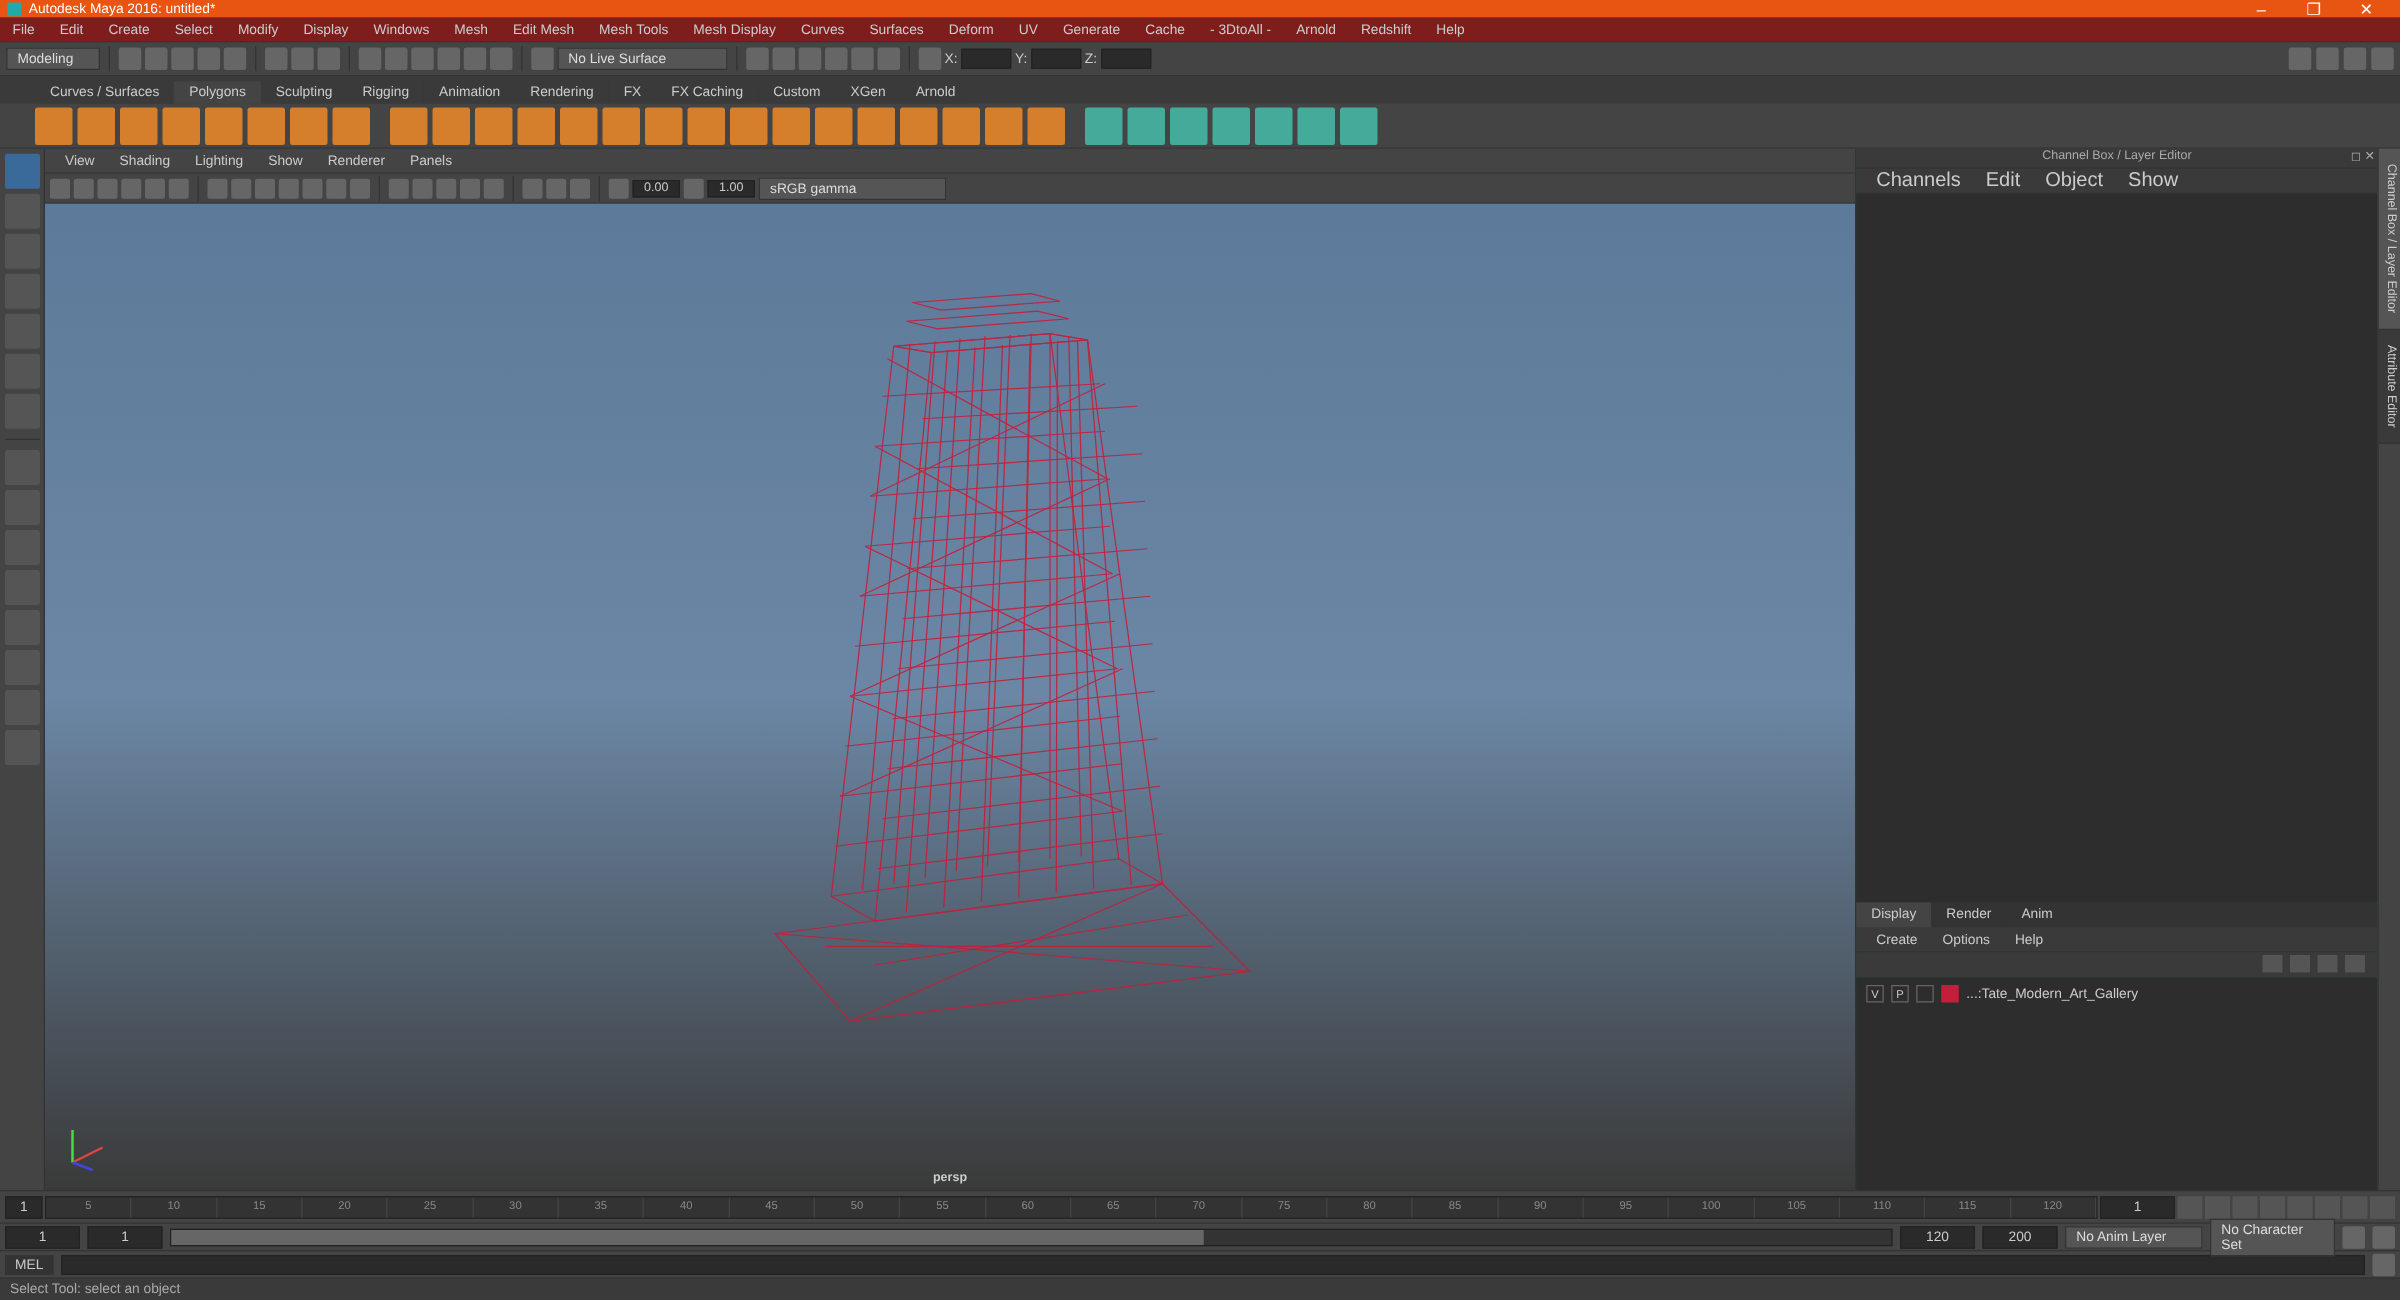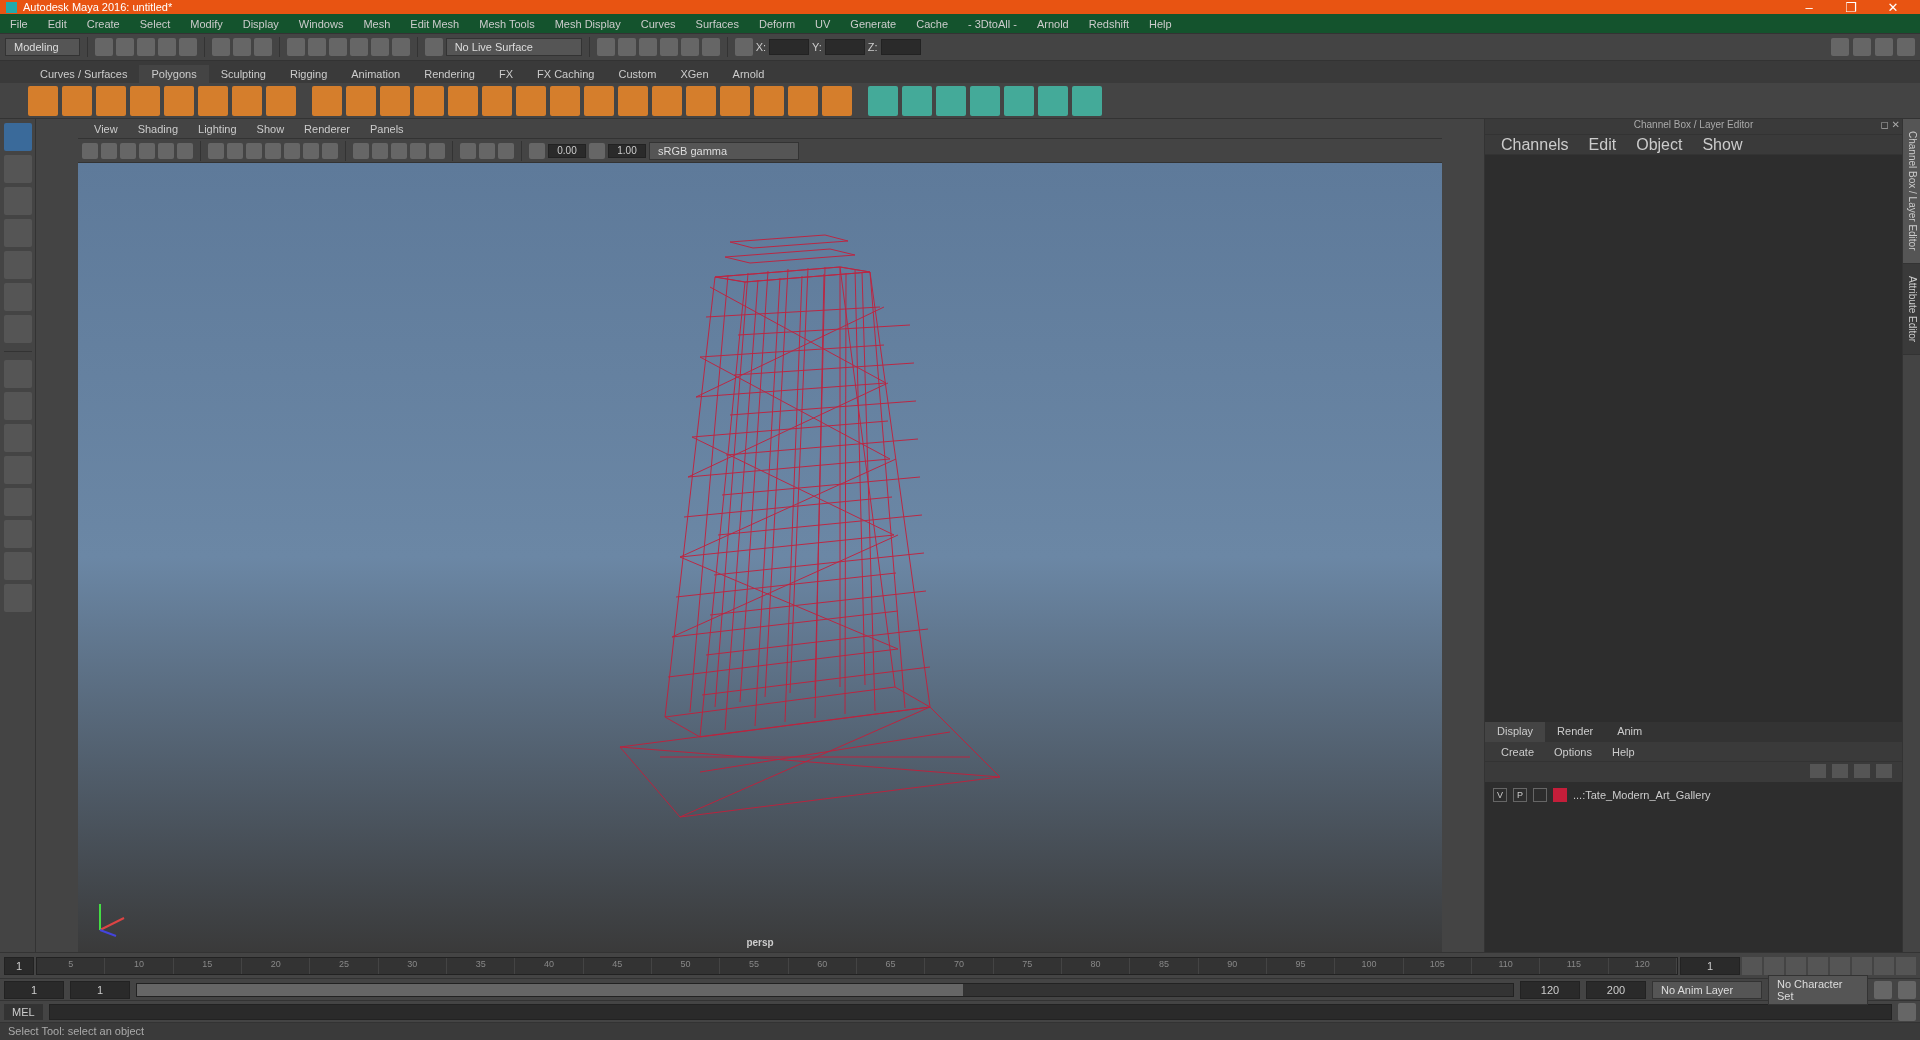--- a/index.html
+++ b/index.html
@@ -1,34 +1,34 @@
 <!DOCTYPE html>
 <html><head>
 <meta charset="utf-8">
 <style>
 * { margin: 0; padding: 0; box-sizing: border-box; font-family: Arial, sans-serif; }
 body { width: 1920px; height: 1040px; background: #444; color: #ccc; font-size: 11px; overflow: hidden; display: flex; flex-direction: column; }
 .titlebar { background: #e85412; height: 14px; display: flex; align-items: center; padding: 0 6px; color: #fff; }
 .titlebar .logo { width: 11px; height: 11px; background: #2aa; margin-right: 6px; }
 .titlebar .spacer { flex: 1; }
 .titlebar .winbtn { width: 42px; text-align: center; color: #fff; font-size: 13px; }
-.menubar { background: #14532d; height: 20px; display: flex; align-items: center; border-bottom: 1px solid #333; }
+.menubar { background: #7f1d1d; height: 20px; display: flex; align-items: center; border-bottom: 1px solid #333; }
 .menubar span { padding: 0 10px; cursor: pointer; font-size: 11px; }
 .toprow { background: #444; height: 27px; display: flex; align-items: center; border-bottom: 1px solid #333; padding: 0 5px; gap: 3px; justify-content: flex-end; }
 .dropdown { background: #555; border: 1px solid #333; padding: 2px 20px 2px 8px; font-size: 11px; color: #ddd; position: relative; }
 .sep { width: 1px; height: 20px; background: #333; margin: 0 4px; }
 .tb-icon { width: 18px; height: 18px; background: #666; border-radius: 2px; }
 .tb-field { background: #2a2a2a; border: 1px solid #222; width: 40px; height: 16px; color:#aaa; font-size:10px; padding:0 2px;}
 .shelftabs { background: #3a3a3a; height: 22px; display: flex; align-items: flex-end; padding-left: 28px; }
 .shelftabs .tab { padding: 3px 12px; background: #3a3a3a; font-size: 11px; cursor: pointer; }
 .shelftabs .tab.active { background: #444; }
 .shelfrow { background: #444; height: 36px; display: flex; align-items: center; padding-left: 28px; gap: 4px; border-bottom: 1px solid #333; }
 .shelf-icon { width: 30px; height: 30px; background: #d57e2c; border-radius: 2px; }
 .shelf-icon.blue { background: #4a9; }
-.middle { flex: 1; display: flex; min-height: 0; gap: 42px; }
+.middle { flex: 1; display: flex; min-height: 0; }
 .ltools { width: 36px; background: #444; display: flex; flex-direction: column; align-items: center; padding-top: 4px; gap: 4px; border-right: 1px solid #333; }
 .ltool { width: 28px; height: 28px; background: #555; border-radius: 2px; }
 .ltool.sel { background: #3a6a9a; }
 .lhr { width:28px; height:1px; background:#333; margin:4px 0; }
 .viewwrap { flex: 1; display: flex; flex-direction: column; min-width: 0; }
 .panmenu { background: #444; height: 20px; display: flex; align-items: center; padding-left: 6px; border-bottom: 1px solid #333; }
 .panmenu span { padding: 0 10px; font-size: 11px; }
 .pantool { background: #444; height: 24px; display: flex; align-items: center; padding-left: 4px; gap: 3px; border-bottom: 1px solid #333; }
 .pt-icon { width: 16px; height: 16px; background: #666; border-radius: 2px; }
 .pt-num { background:#2a2a2a; width:38px; height:14px; font-size:10px; text-align:center; border:1px solid #222; }

